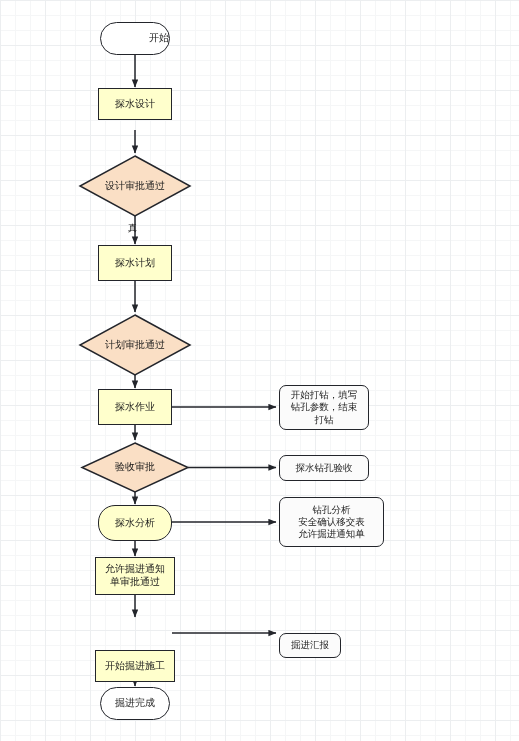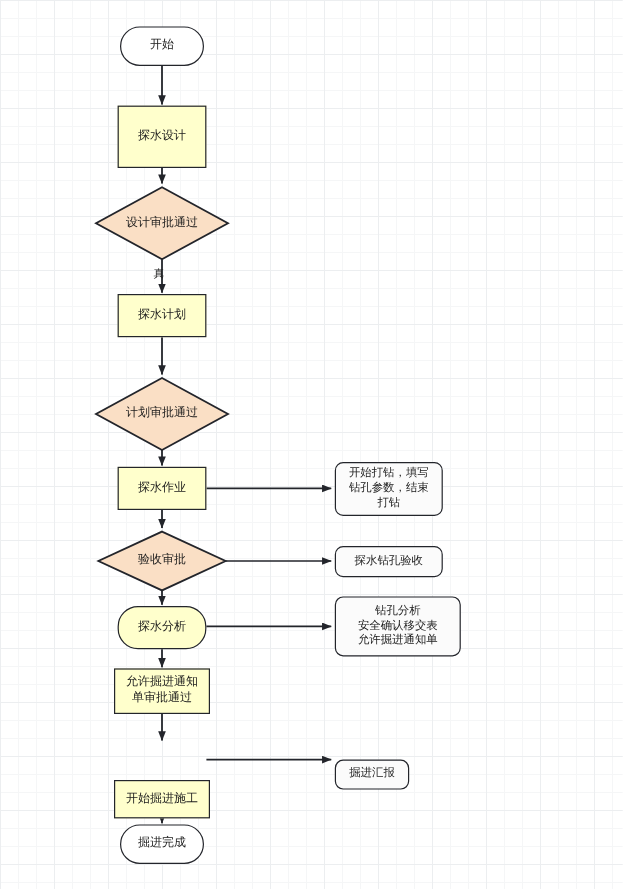--- a/index.html
+++ b/index.html
@@ -103,25 +103,25 @@
     <line x1="135" y1="541" x2="135" y2="556" stroke="#23252b" stroke-width="1.5" marker-end="url(#arrow)"></line>
     <line x1="135" y1="595" x2="135" y2="617" stroke="#23252b" stroke-width="1.5" marker-end="url(#arrow)"></line>
     <line x1="135" y1="650" x2="135" y2="686" stroke="#23252b" stroke-width="1.5" marker-end="url(#arrow)"></line>
 
     <line x1="172" y1="407" x2="276" y2="407" stroke="#23252b" stroke-width="1.4" marker-end="url(#arrow)"></line>
     <line x1="188" y1="467.5" x2="276" y2="467.5" stroke="#23252b" stroke-width="1.4" marker-end="url(#arrow)"></line>
     <line x1="172" y1="522" x2="276" y2="522" stroke="#23252b" stroke-width="1.4" marker-end="url(#arrow)"></line>
     <line x1="172" y1="633" x2="276" y2="633" stroke="#23252b" stroke-width="1.4" marker-end="url(#arrow)"></line>
   </svg>
 
-  <div class="node node-terminal" style="left:100px; top:22px; width:70px; height:33px;">
+  <div class="node node-terminal" style="left:100px; top:22px; width:70px; height:33px;justify-content:flex-end;">
     <span>开始</span>
   </div>
 
-  <div class="node node-process" style="left:98px; top:88px; width:74px; height:52px;">
+  <div class="node node-process" style="left:98px; top:88px; width:74px; height:32px;">
     <span>探水设计</span>
   </div>
 
   <div class="node node-decision" style="left:80px; top:156px; width:110px; height:60px;">
     <span class="dia-label">设计审批通过</span>
   </div>
 
   <div class="edge-label" style="left:128px; top:224px;">
     <span>真</span>
   </div>

